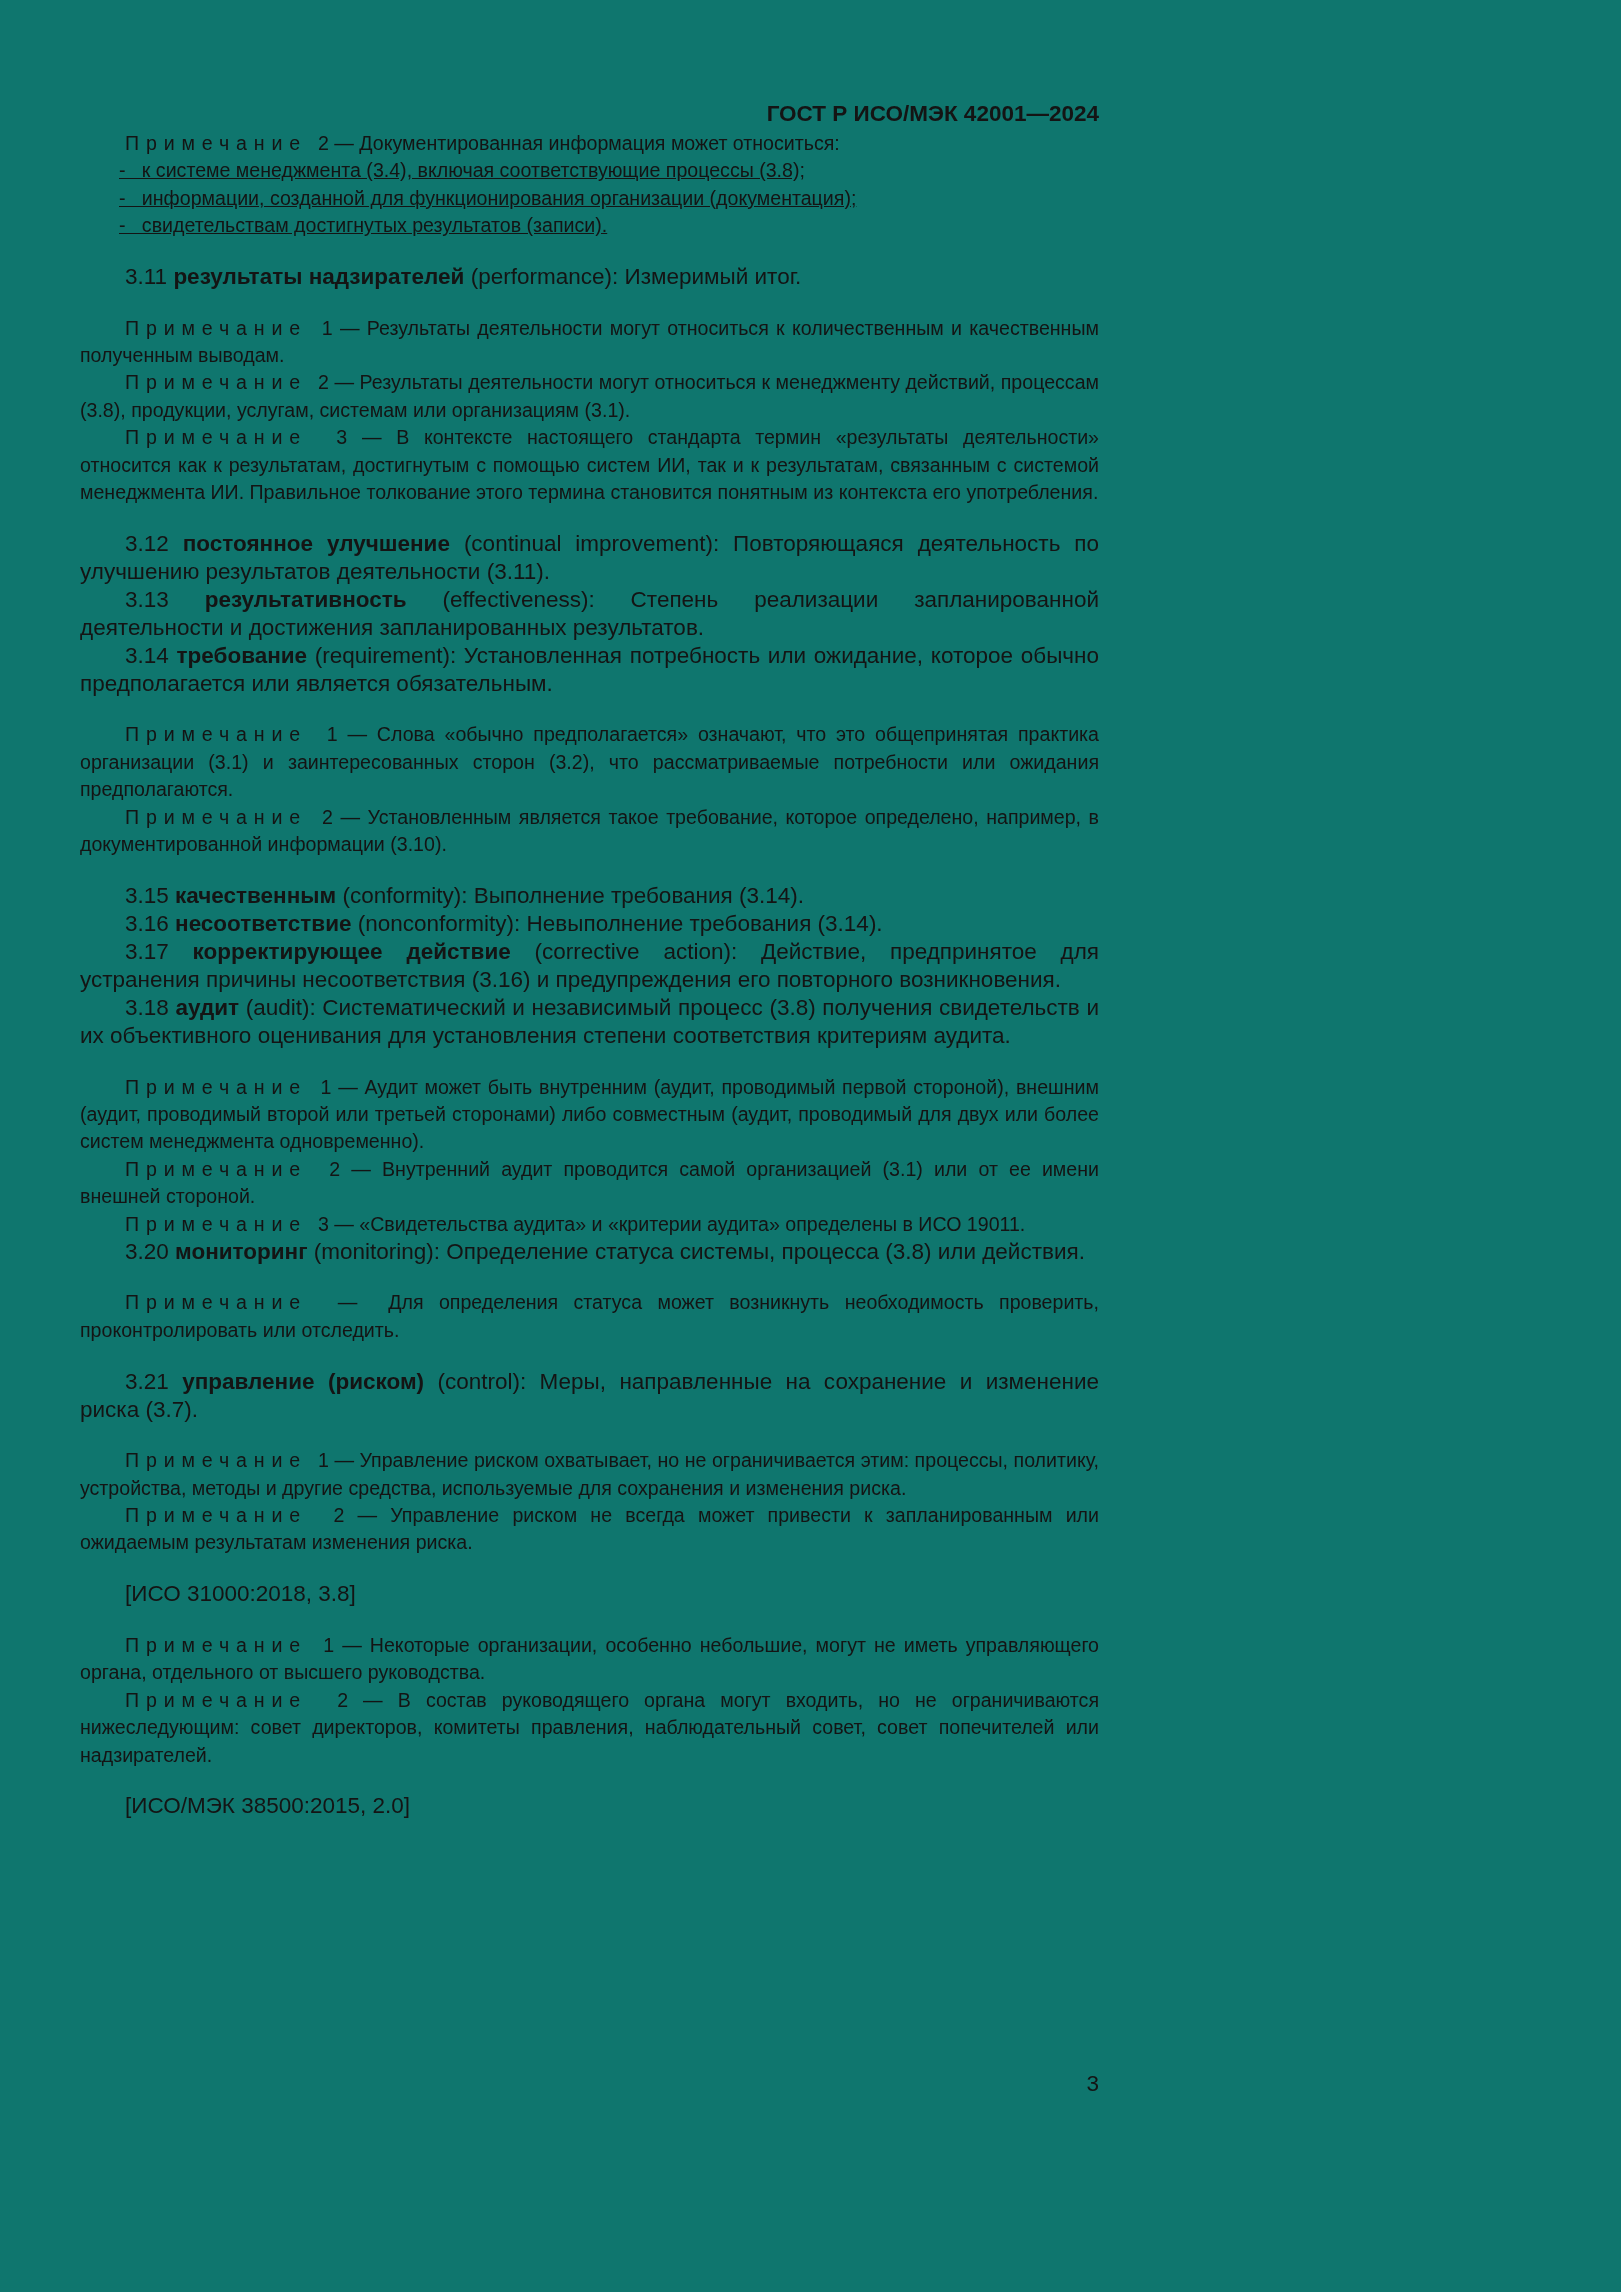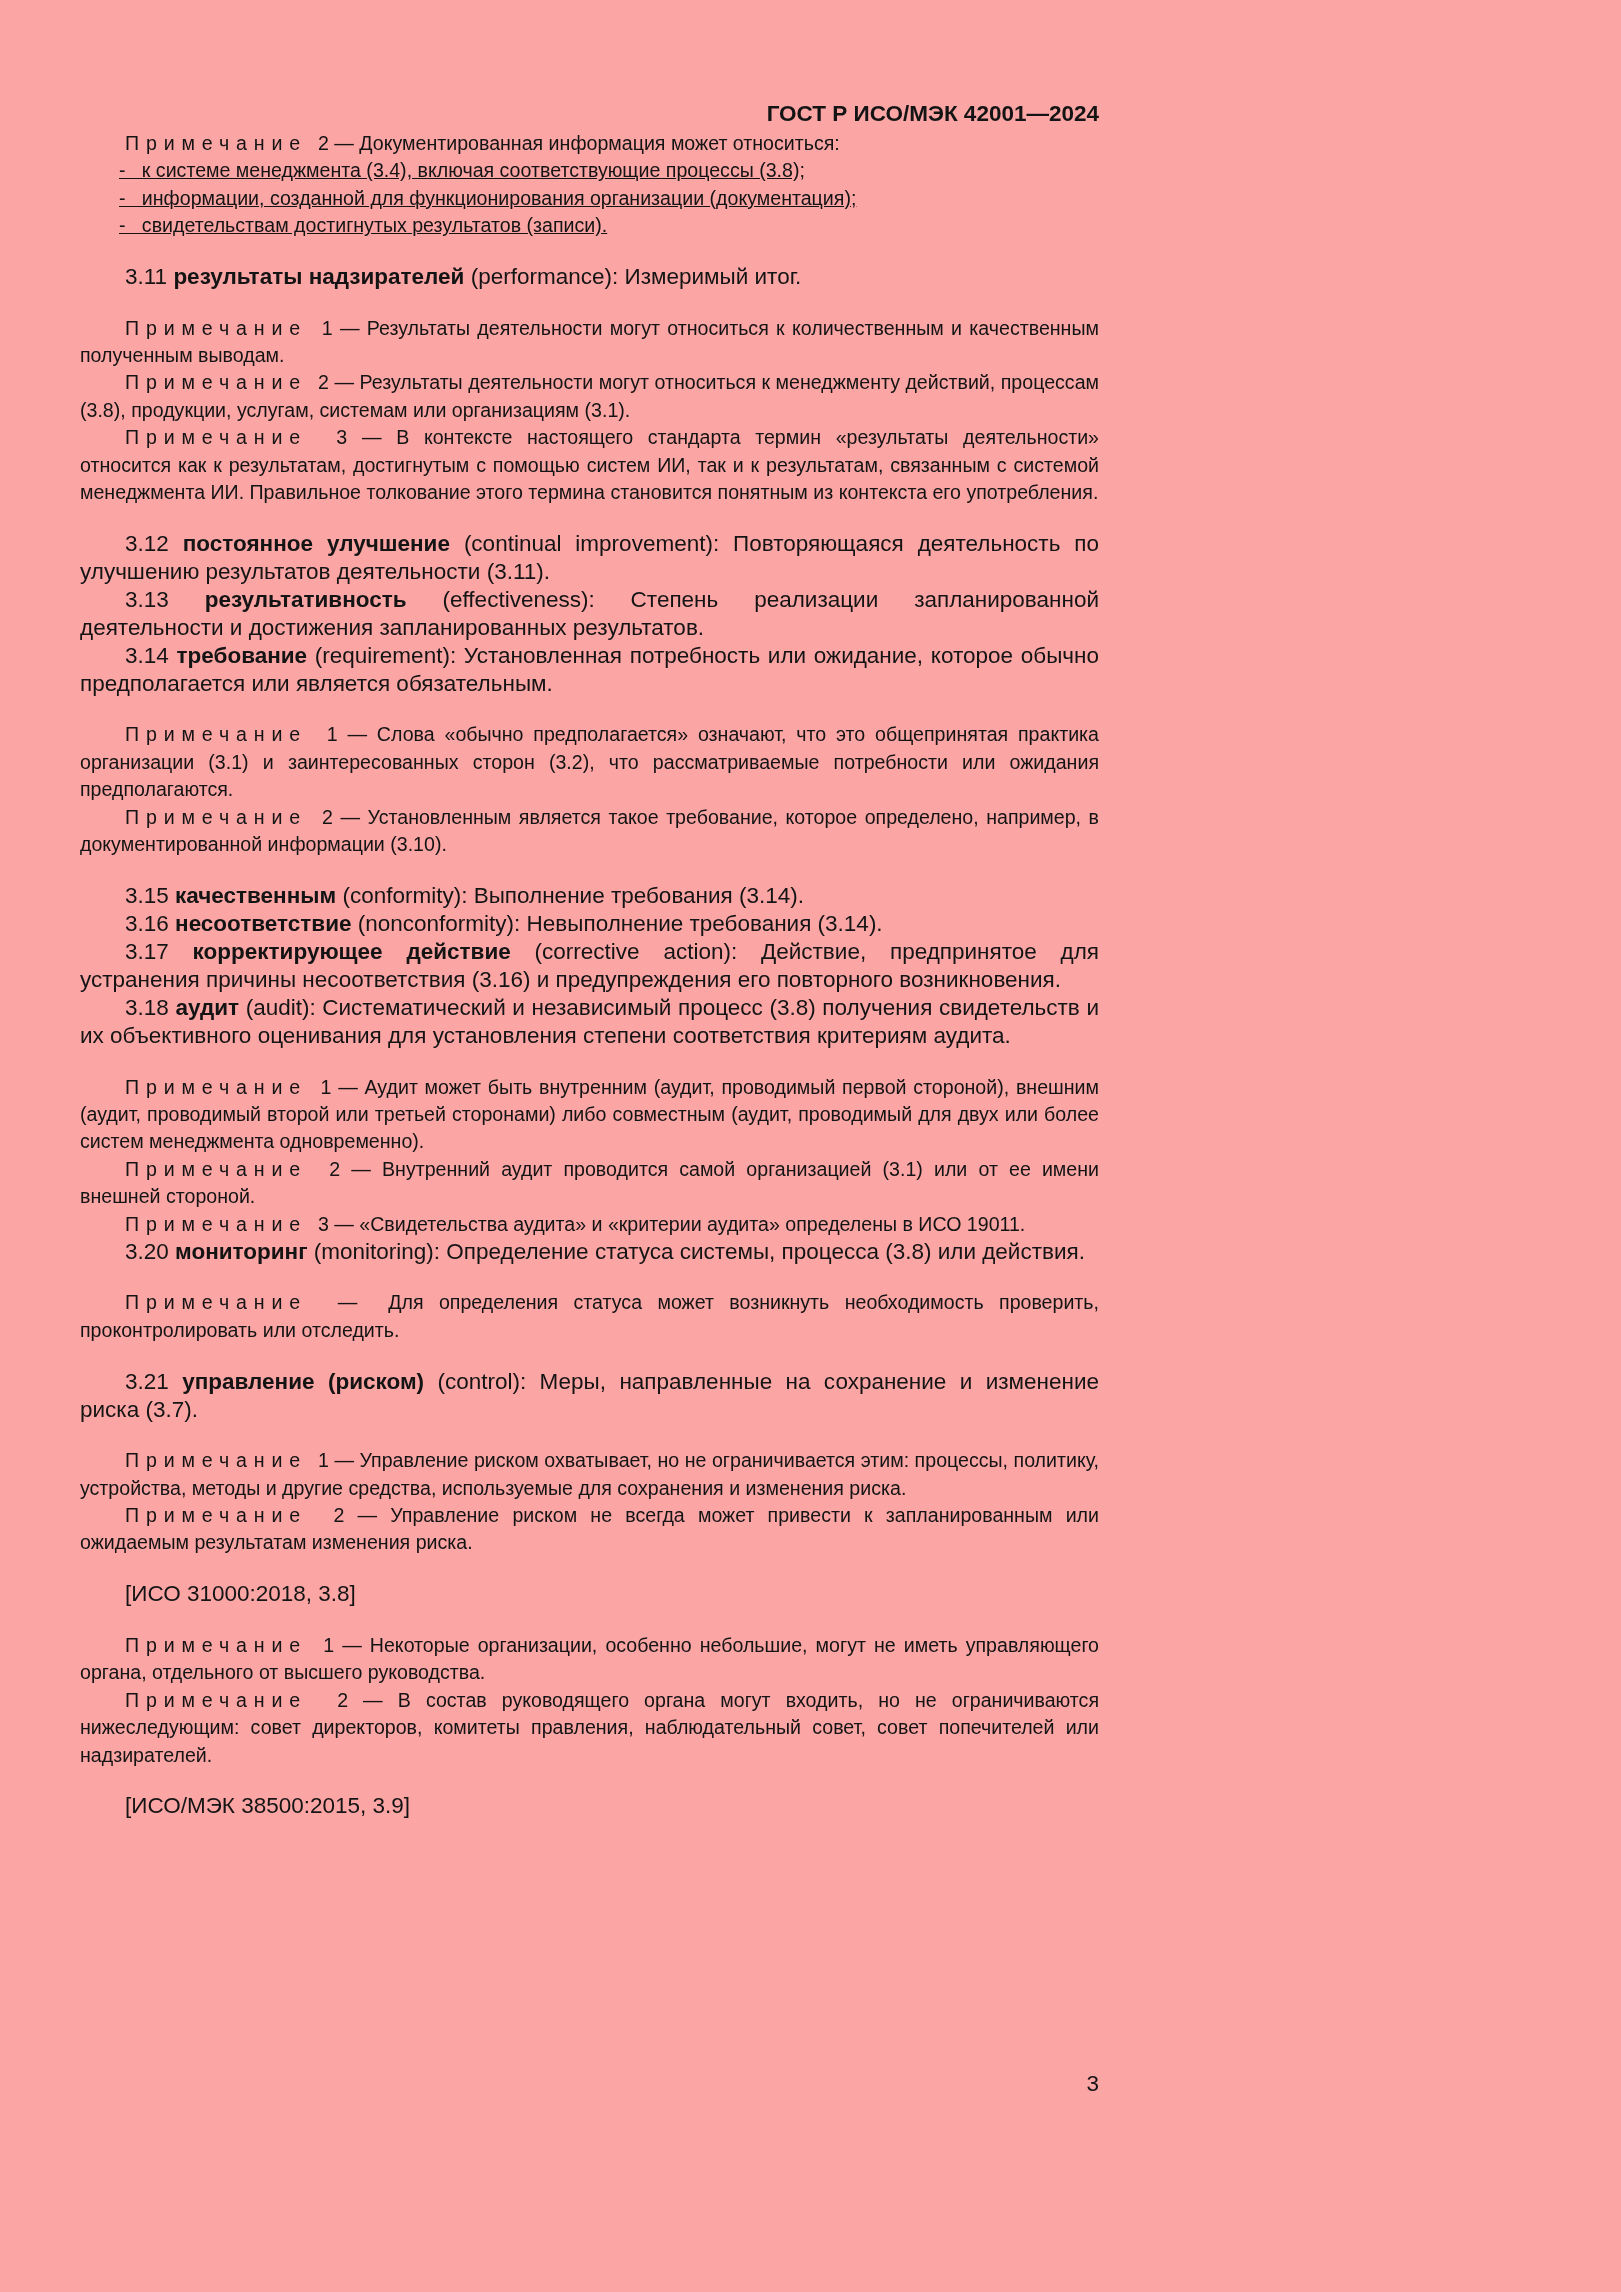--- a/index.html
+++ b/index.html
@@ -1,19 +1,19 @@
 <!DOCTYPE html>
 <html lang="ru"><head>
 <meta charset="utf-8">
 <style>
   html,body{margin:0;padding:0;background:#ffffff;}
   .page{
     position:relative;
     width:1621px;height:2293px;
-    background:#fca5a5;
+    background:#0f766e;
     color:#141414;
     font-family:"Liberation Sans", sans-serif;
     overflow:hidden;
   }
   .header{
     position:absolute;left:80px;top:100px;width:1019px;
     text-align:right;font-weight:700;font-size:22.5px;line-height:27.4px;
   }
   .content{
     position:absolute;left:80px;top:130px;width:1019px;
@@ -65,17 +65,17 @@
       <p class="note"><span class="nlabel">Примечание</span>&nbsp;&nbsp;2 — Внутренний аудит проводится самой организацией (3.1) или от ее имени внешней стороной.</p>
       <p class="note"><span class="nlabel">Примечание</span>&nbsp;&nbsp;3 — «Свидетельства аудита» и «критерии аудита» определены в ИСО 19011.</p>
       <p class="term">3.20 <span class="tname">мониторинг</span> (monitoring): Определение статуса системы, процесса (3.8) или действия.</p>
       <p class="note gap"><span class="nlabel">Примечание</span>&nbsp;&nbsp;—&nbsp;&nbsp;Для определения статуса может возникнуть необходимость проверить, проконтролировать или отследить.</p>
       <p class="term gap">3.21 <span class="tname">управление (риском)</span> (control): Меры, направленные на сохранение и изменение риска (3.7).</p>
       <p class="note gap"><span class="nlabel">Примечание</span>&nbsp;&nbsp;1 — Управление риском охватывает, но не ограничивается этим: процессы, политику, устройства, методы и другие средства, используемые для сохранения и изменения риска.</p>
       <p class="note"><span class="nlabel">Примечание</span>&nbsp;&nbsp;2 — Управление риском не всегда может привести к запланированным или ожидаемым результатам изменения риска.</p>
       <p class="ref gap">[ИСО 31000:2018, 3.8]</p>
       <p class="note gap"><span class="nlabel">Примечание</span>&nbsp;&nbsp;1 — Некоторые организации, особенно небольшие, могут не иметь управляющего органа, отдельного от высшего руководства.</p>
       <p class="note"><span class="nlabel">Примечание</span>&nbsp;&nbsp;2 — В состав руководящего органа могут входить, но не ограничиваются нижеследующим: совет директоров, комитеты правления, наблюдательный совет, совет попечителей или надзирателей.</p>
-      <p class="ref gap">[ИСО/МЭК 38500:2015, 3.9]</p>
+      <p class="ref gap">[ИСО/МЭК 38500:2015, 2.0]</p>
     </div>
   <div class="page-number">3</div>
 </div>
 
 
 </body></html>

